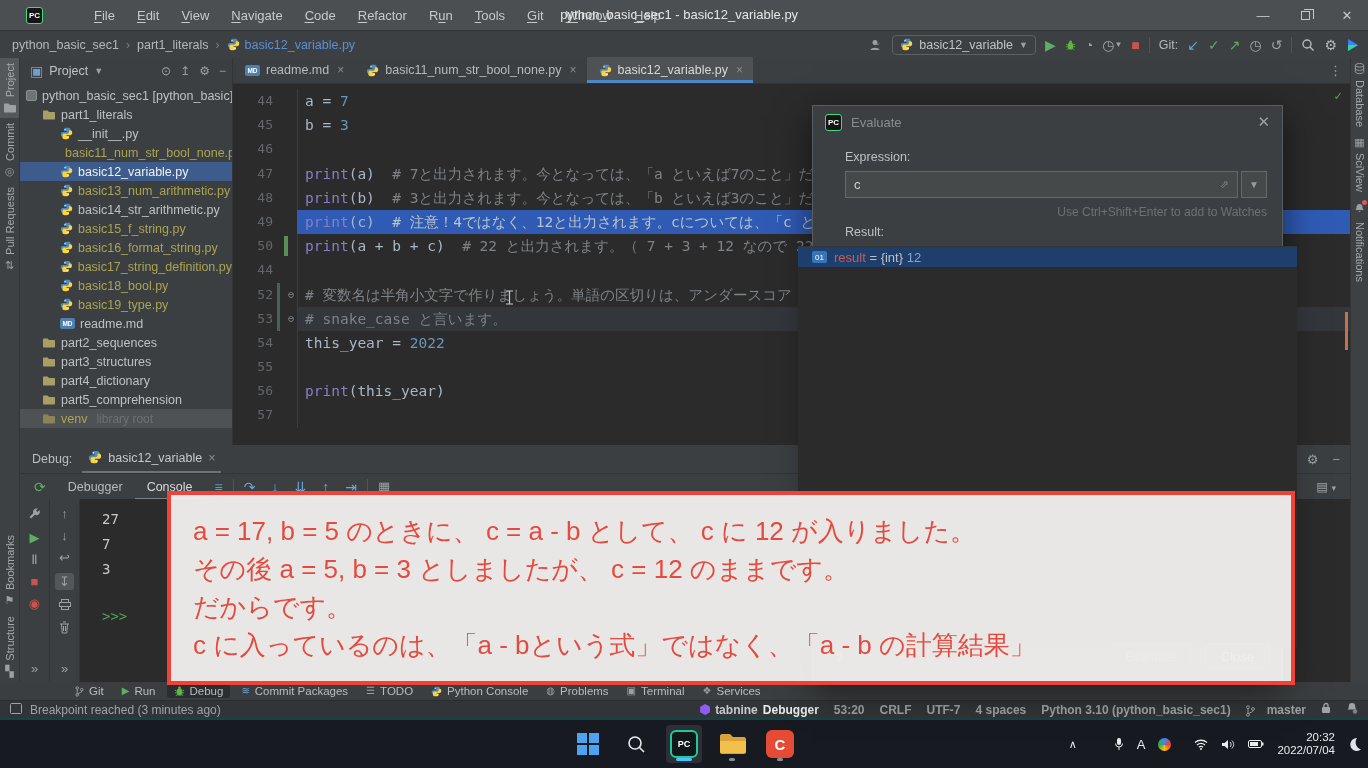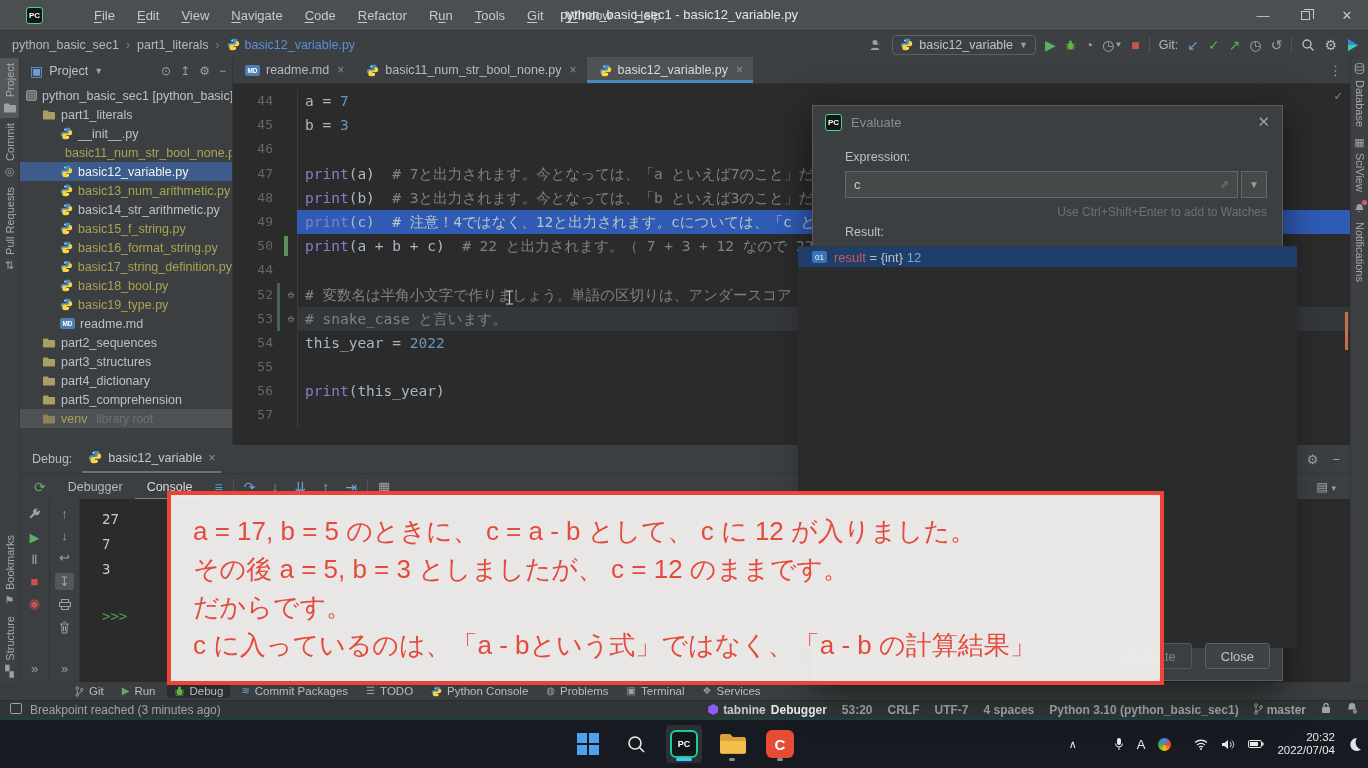--- a/index.html
+++ b/index.html
@@ -149,21 +149,21 @@
     font-size:8px; display:flex; align-items:center; justify-content:center; }
   .rname { color:#cf5a52; } .req { color:#bdc0c2; } .rtype { color:#bdc0c2; } .rval { color:#7fa8d0; }
   .dlg-buttons { position:absolute; bottom:11px; right:12px; display:flex; gap:13px; }
   .btn { height:26px; padding:0 15px; font-size:13px; border-radius:3px; display:flex; align-items:center; }
   .btn-evaluate { background:#3c3f41; border:1px solid #55585a; color:#7e8285; }
   .btn-close { background:#3f4345; border:1px solid #5e6163; color:#c0c3c5; }
   .dlg-help { position:absolute; bottom:11px; left:14px; width:24px; height:24px; border:1px solid #55585a;
     border-radius:3px; color:#9aa0a3; display:flex; align-items:center; justify-content:center; }
 
   
-  .overlay { position:absolute; left:167px; top:491px; width:997px; height:194px; z-index:10;
+  .overlay { position:absolute; left:167px; top:491px; width:1128px; height:194px; z-index:10;
     background:rgba(243,241,239,0.95); border:4px solid #ef4238; padding:17px 22px; }
   .ov-line { font-size:26px; line-height:38px; color:#e44a3d; white-space:nowrap; }
 
   
   .toolbtns { position:absolute; left:0; top:682px; width:1368px; height:18px; background:#3b3e40;
     display:flex; align-items:center; padding-left:68px; gap:4px; font-size:11.5px; color:#b9bcbe; }
   .tw-item { display:flex; align-items:center; gap:5px; padding:1px 7px; border-radius:3px; }
   .tw-item.active { background:#2b2e30; }
   .tw-ico { font-size:10px; line-height:1; }
 
@@ -793,21 +793,21 @@
       <span class="tabnine">
         <span class="hexa"></span>
         <span>tabnine</span>
           <b>Debugger</b>
       </span>
       <span>53:20</span>
       <span>CRLF</span>
       <span>UTF-7</span>
       <span>4 spaces</span>
       <span>Python 3.10 (python_basic_sec1)</span>
-      <span style="display:inline-flex;align-items:flex-start;gap:4px">
+      <span style="display:inline-flex;align-items:flex-end;gap:12px">
         <svg width="9" height="12" viewBox="0 0 9 12">
             <circle cx="2" cy="2.2" r="1.4" stroke="#9fa3a6" fill="none"></circle>
             <circle cx="2" cy="9.8" r="1.4" stroke="#9fa3a6" fill="none"></circle>
             <circle cx="7" cy="4" r="1.4" stroke="#9fa3a6" fill="none"></circle>
             <path d="M2 3.6v4.8M7 5.4c0 2-3 2-4.2 3" stroke="#9fa3a6" fill="none"></path>
           </svg>
         <span>master</span>
       </span>
       <span>
         <svg width="10" height="12" viewBox="0 0 10 12">

